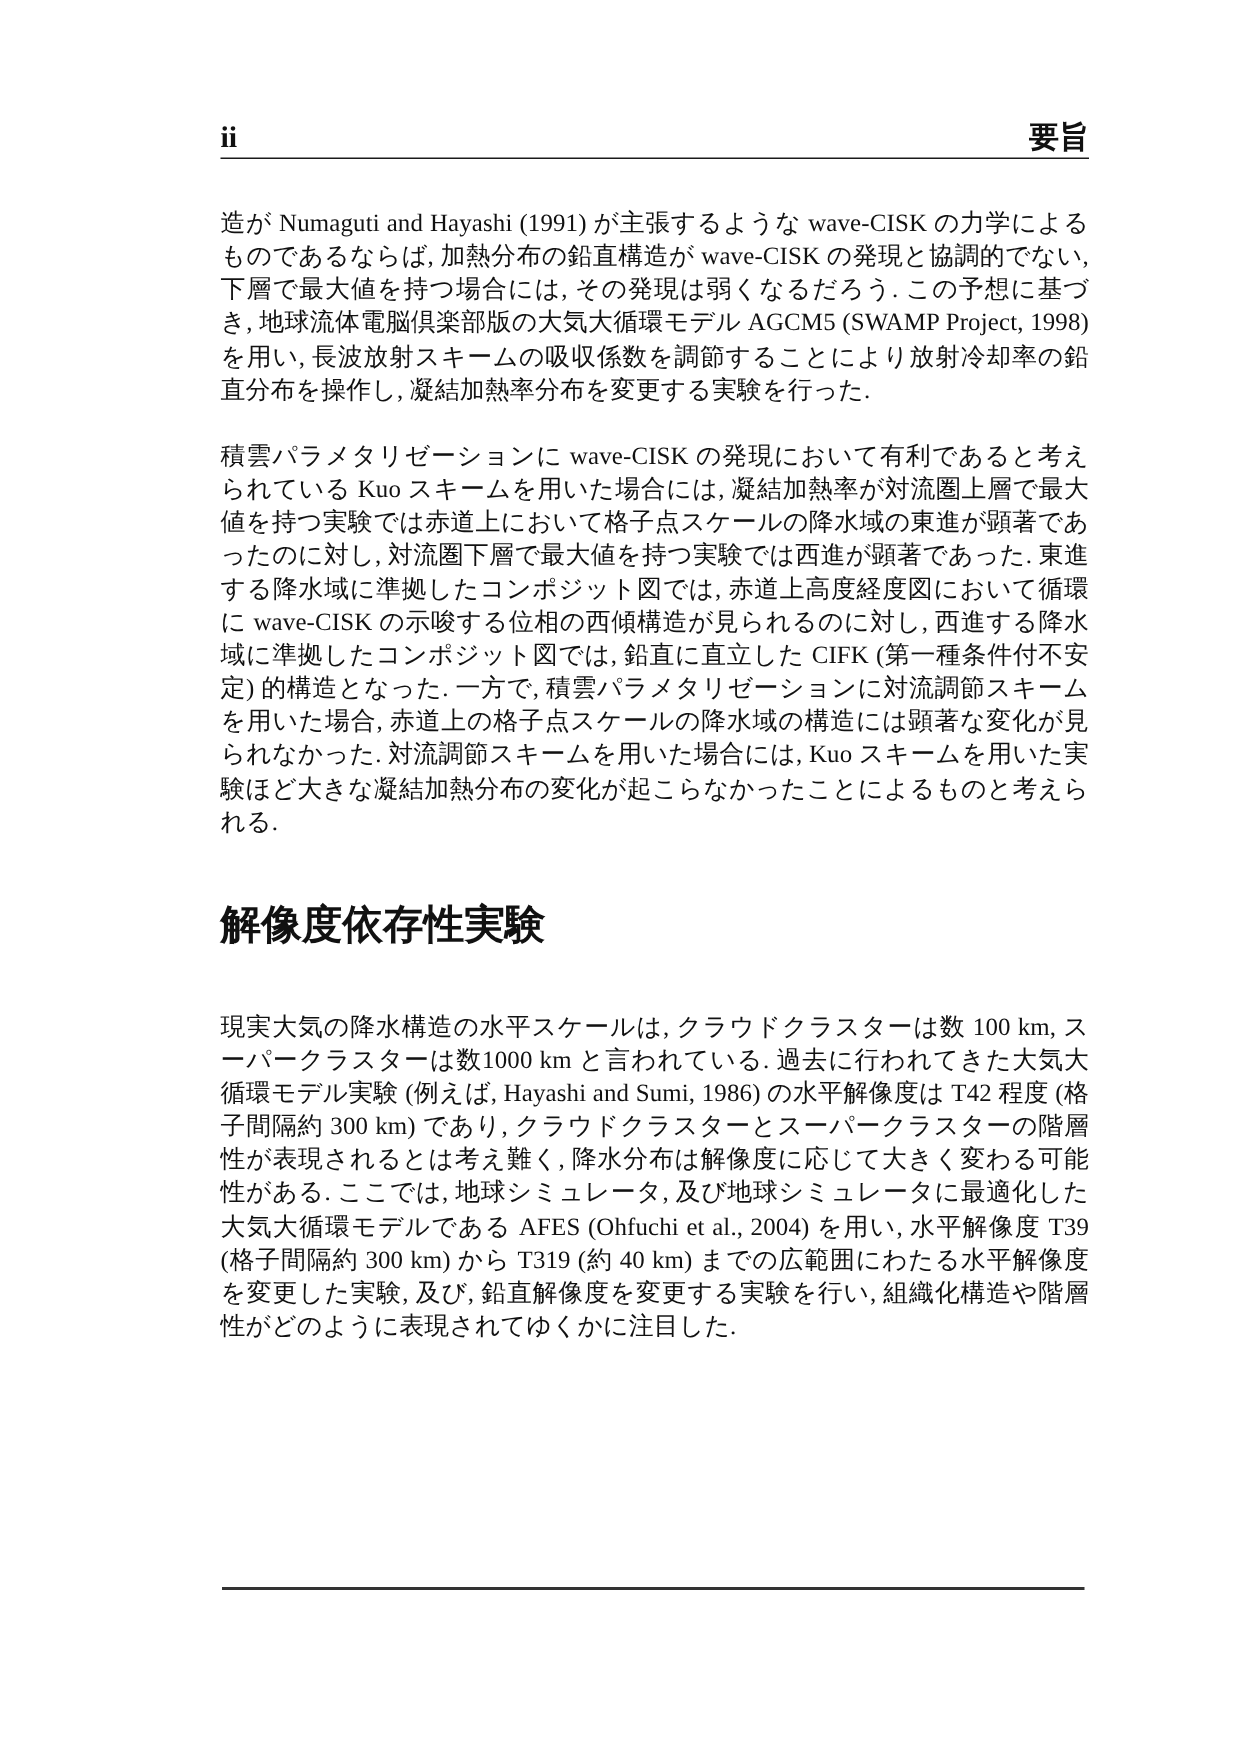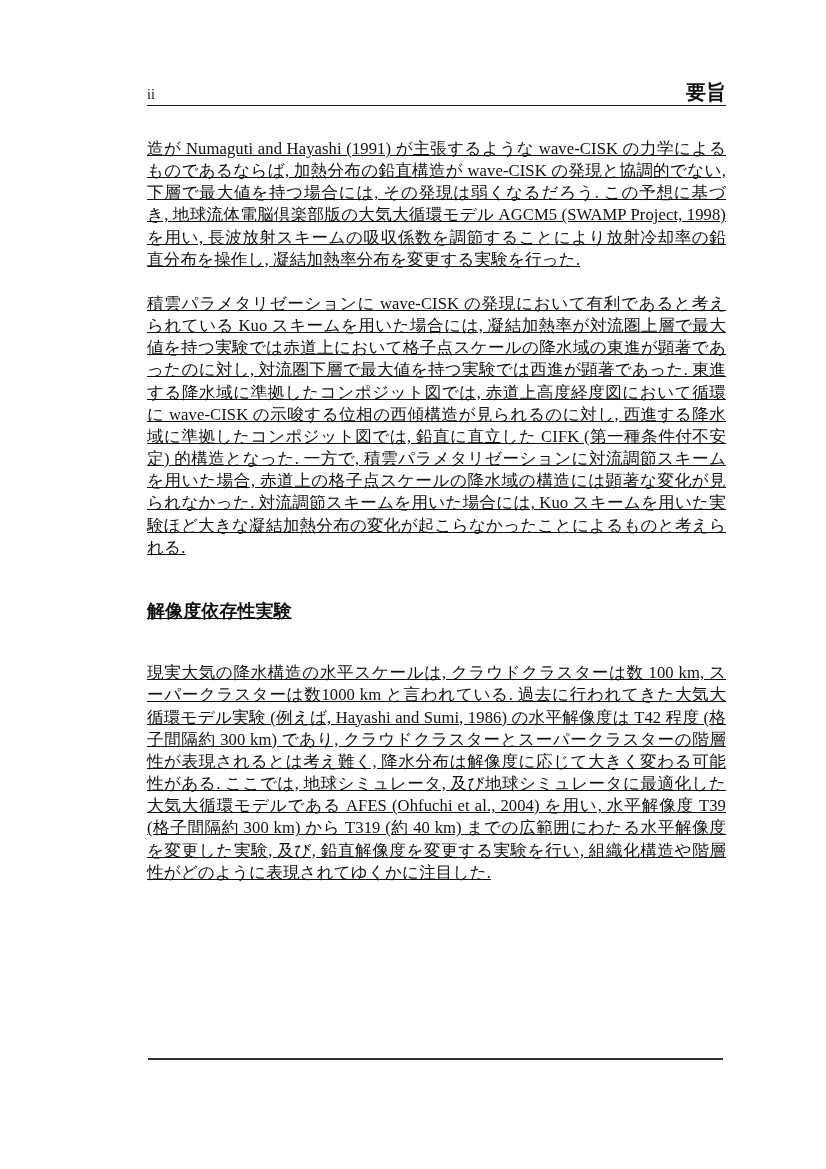--- a/index.html
+++ b/index.html
@@ -27,50 +27,49 @@
     top: 82px;
     width: 579px;
     display: flex;
     justify-content: space-between;
     align-items: flex-end;
     border-bottom: 1.5px solid #1a1a1a;
     padding-bottom: 3px;
   }
   .page-number {
     font-family: "Liberation Serif", "DejaVu Serif", serif;
-    font-weight: normal;
-    font-size: 14px;
+    font-weight: bold;
+    font-size: 20px;
     line-height: 1;
   }
   .head-title {
     font-family: "Liberation Sans", "DejaVu Sans", sans-serif;
     font-weight: bold;
     font-size: 20px;
     line-height: 1;
   }
   
   .body-col {
     position: absolute;
     left: 147px;
     top: 138px;
     width: 579px;
     font-size: 16.6px;
     line-height: 22.15px;
     text-align: justify;
     letter-spacing: 0.1px;
-    text-decoration: underline;
   }
   .body-col p {
     margin: 0 0 22px 0;
     text-indent: 0;
   }
   .section-heading {
     font-family: "Liberation Sans", "DejaVu Sans", sans-serif;
     font-weight: bold;
-    font-size: 18px;
+    font-size: 27px;
     line-height: 1.25;
     margin: 41px 0 40px 0;
     text-align: left;
   }
   
   .footer-rule {
     position: absolute;
     left: 148px;
     top: 1058px;
     width: 575px;

